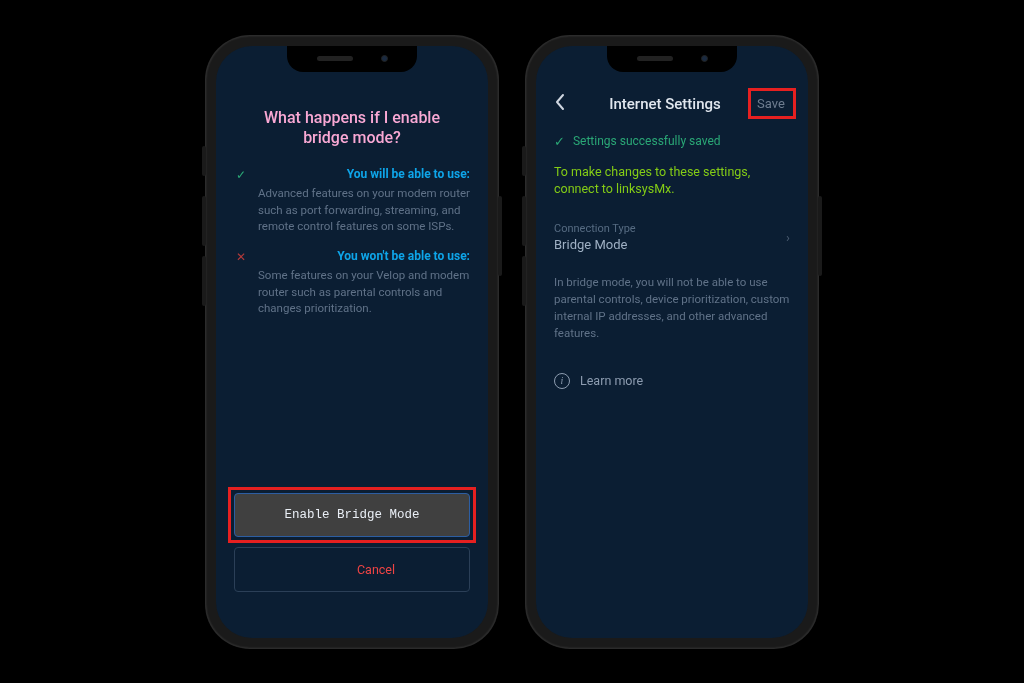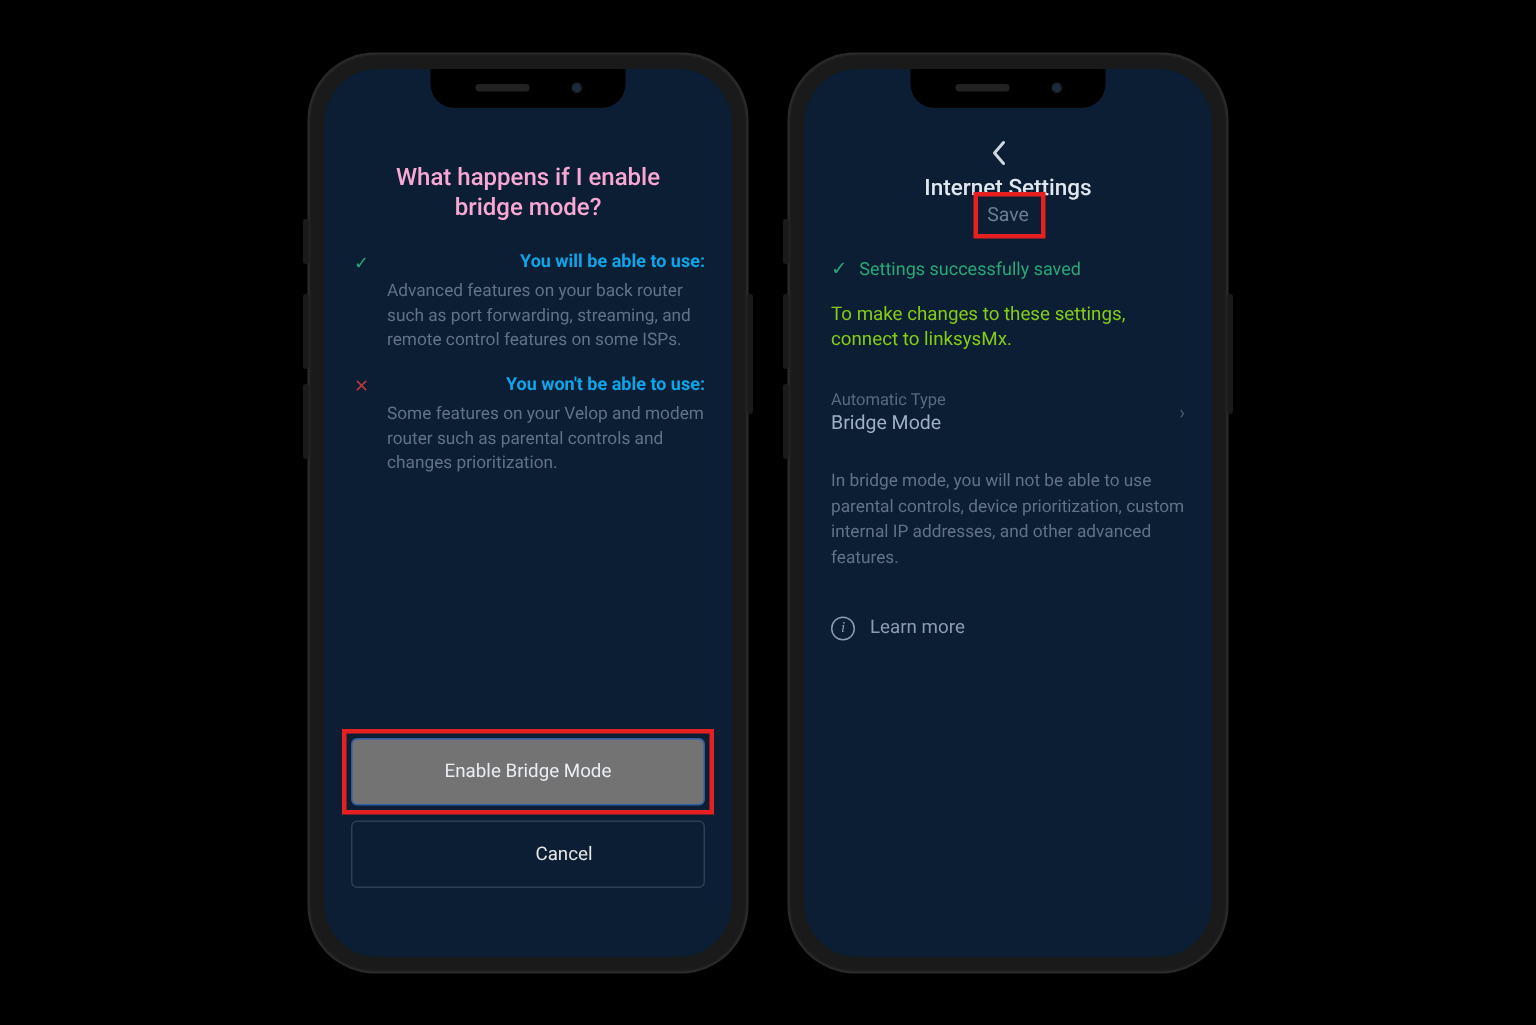--- a/index.html
+++ b/index.html
@@ -79,40 +79,40 @@
     display:block; width:100%;
     padding: 14px 0;
     text-align:center;
     border-radius:4px;
     font-size: 12.5px;
     border:1px solid transparent;
     margin-top: 10px;
     color:#e9eef5;
   }
   .btn.primary {
-    background:#737373;
+    background:#404040;
     border-color:#2d5ea3;
+    font-family:Liberation Mono, monospace;
   }
   .btn.outline {
     background:transparent;
     border-color:#2b3f57;
-    color:#e5e5e5;
+    color:#ef4444;
     padding-left:48px;
   }
   .highlight-red {
     position:absolute;
     border:3px solid #e62020;
     pointer-events:none;
   }
   
   .topbar {
     display:flex; align-items:center; justify-content:space-between;
     margin-top: 6px;
     color:#cfd6e0;
-    flex-direction:column;
   }
   .topbar .back { width:24px; font-size:20px; color:#cfd6e0; }
   .topbar .title { font-size:15px; font-weight:500; color:#e1e7ef;}
   .topbar .save { font-size:13px; color:#6e7d90; padding:2px 4px; width:38px; text-align:center;}
   .status-row {
     display:flex; align-items:center; gap:8px;
     color:#2aa776; font-size:12px;
     margin: 18px 0 14px;
   }
   .status-row .chk { font-size:13px; }
@@ -141,21 +141,21 @@
       <div class="speaker"></div>
       <div class="cam"></div>
     </div>
     <div class="content">
       <div class="heading">What happens if I enable bridge mode?</div>
 
       <div class="section">
         <div class="mark check">✓</div>
         <div class="txt">
           <div class="subhead">You will be able to use:</div>
-          <div class="desc">Advanced features on your back router such as port forwarding, streaming, and remote control features on some ISPs.</div>
+          <div class="desc">Advanced features on your modem router such as port forwarding, streaming, and remote control features on some ISPs.</div>
         </div>
       </div>
 
       <div class="section">
         <div class="mark cross">✕</div>
         <div class="txt">
           <div class="subhead">You won't be able to use:</div>
           <div class="desc">Some features on your Velop and modem router such as parental controls and changes prioritization.</div>
         </div>
       </div>
@@ -198,21 +198,21 @@
       </div>
 
       <div class="status-row">
         <span class="chk">✓</span>
         <span>Settings successfully saved</span>
       </div>
 
       <div class="instr">To make changes to these settings, connect to linksysMx.</div>
 
       <div class="kv">
-        <div class="k">Automatic Type</div>
+        <div class="k">Connection Type</div>
         <div class="v">Bridge Mode</div>
         <div class="chev">›</div>
       </div>
 
       <div class="para">In bridge mode, you will not be able to use parental controls, device prioritization, custom internal IP addresses, and other advanced features.</div>
 
 
       <div class="learn">
         <span class="info">i</span>
         <span>Learn more</span>

